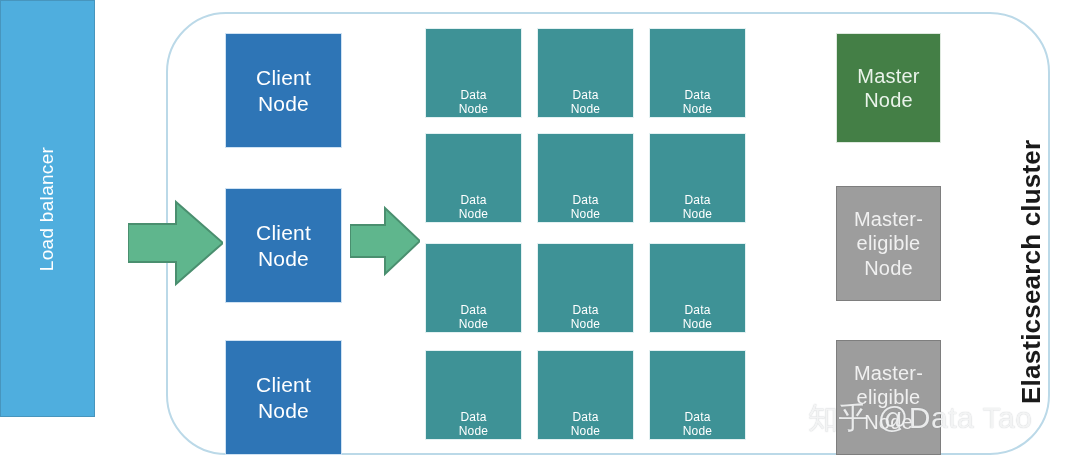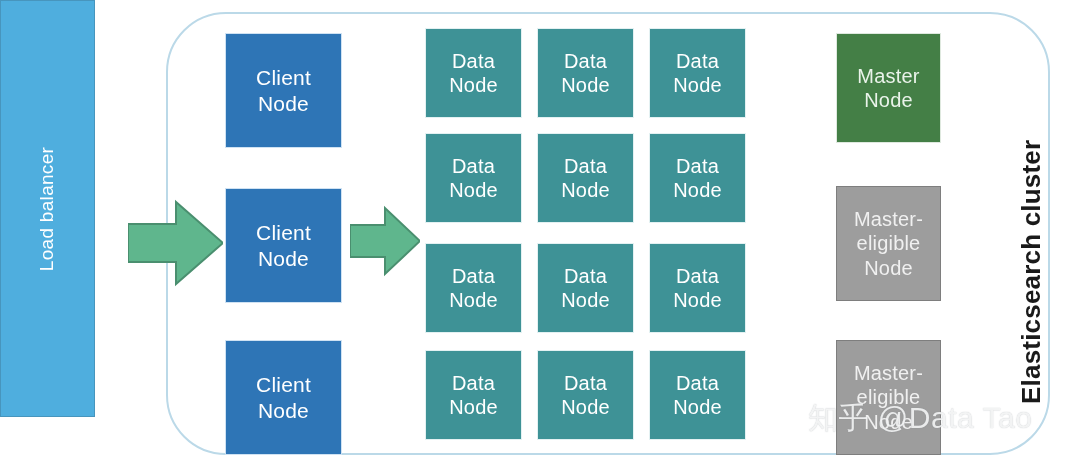--- a/index.html
+++ b/index.html
@@ -75,21 +75,22 @@
   #client-node-0 { left: 225px; top: 33px; }
   #client-node-1 { left: 225px; top: 188px; }
   #client-node-2 { left: 225px; top: 340px; }
 
   
   .data-node {
     width: 97px;
     height: 90px;
     background: #3E9296;
     border: 1px solid #e3f1f2;
-    font-size: 20px;
+    font-size: 12px;
+    justify-content: flex-end;
   }
 
   
   #master-node {
     left: 836px;
     top: 33px;
     width: 105px;
     height: 110px;
     background: #447F46;
     border: 1px solid #dfe9df;

